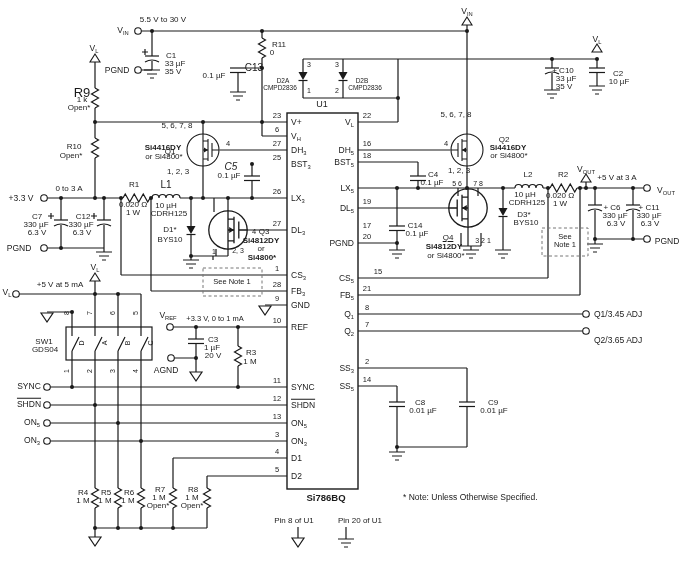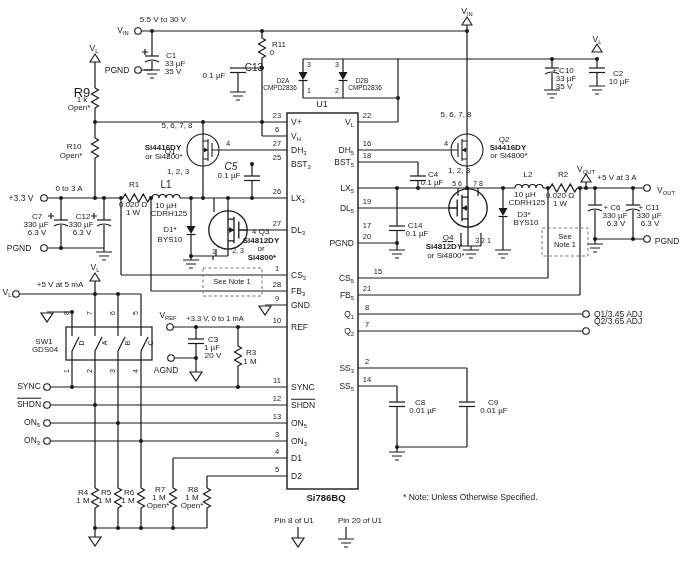--- a/index.html
+++ b/index.html
@@ -384,21 +384,21 @@
       <div class="ann" style="font-size: 8px; left: 192px; top: 498px; transform: translate(-50%, -50%);">1 M</div>
       <div class="ann" style="font-size: 8px; left: 192px; top: 506px; transform: translate(-50%, -50%);">Open*</div>
       <div class="ann" style="font-size: 9.5px; font-weight: bold; left: 326px; top: 498px; transform: translate(-50%, -50%);">Si786BQ</div>
       <div class="ann" style="font-size: 8px; left: 294px; top: 521px; transform: translate(-50%, -50%);">Pin 8 of U1</div>
       <div class="ann" style="font-size: 8px; left: 360px; top: 521px; transform: translate(-50%, -50%);">Pin 20 of U1</div>
       <div class="ann" style="font-size: 8px; left: 420px; top: 403px; transform: translate(-50%, -50%);">C8</div>
       <div class="ann" style="font-size: 8px; left: 423px; top: 411px; transform: translate(-50%, -50%);">0.01 µF</div>
       <div class="ann" style="font-size: 8px; left: 493px; top: 403px; transform: translate(-50%, -50%);">C9</div>
       <div class="ann" style="font-size: 8px; left: 494px; top: 411px; transform: translate(-50%, -50%);">0.01 µF</div>
       <div class="ann" style="font-size: 8.5px; left: 594px; top: 314px; transform: translateY(-50%);">Q1/3.45 ADJ</div>
-      <div class="ann" style="font-size: 8.5px; left: 594px; top: 321px; transform: translateY(-50%);">Q2/3.65 ADJ</div>
+      <div class="ann" style="font-size: 8.5px; left: 594px; top: 340px; transform: translateY(-50%);">Q2/3.65 ADJ</div>
       <div class="ann" style="font-size: 8px; left: 528px; top: 175px; transform: translate(-50%, -50%);">L2</div>
       <div class="ann" style="font-size: 8px; left: 525px; top: 195px; transform: translate(-50%, -50%);">10 µH</div>
       <div class="ann" style="font-size: 8px; left: 527px; top: 203px; transform: translate(-50%, -50%);">CDRH125</div>
       <div class="ann" style="font-size: 8px; left: 563px; top: 175px; transform: translate(-50%, -50%);">R2</div>
       <div class="ann" style="font-size: 8px; left: 560px; top: 196px; transform: translate(-50%, -50%);">0.020 Ω</div>
       <div class="ann" style="font-size: 8px; left: 560px; top: 204px; transform: translate(-50%, -50%);">1 W</div>
       <div class="ann" style="font-size: 8.5px; left: 586px; top: 169px; transform: translate(-50%, -50%);">V<sub>OUT</sub></div>
       <div class="ann" style="font-size: 8px; left: 617px; top: 178px; transform: translate(-50%, -50%);">+5 V at 3 A</div>
       <div class="ann" style="font-size: 8.5px; left: 666px; top: 190px; transform: translate(-50%, -50%);">V<sub>OUT</sub></div>
       <div class="ann" style="font-size: 8px; left: 612px; top: 208px; transform: translate(-50%, -50%);">+ C6</div>

